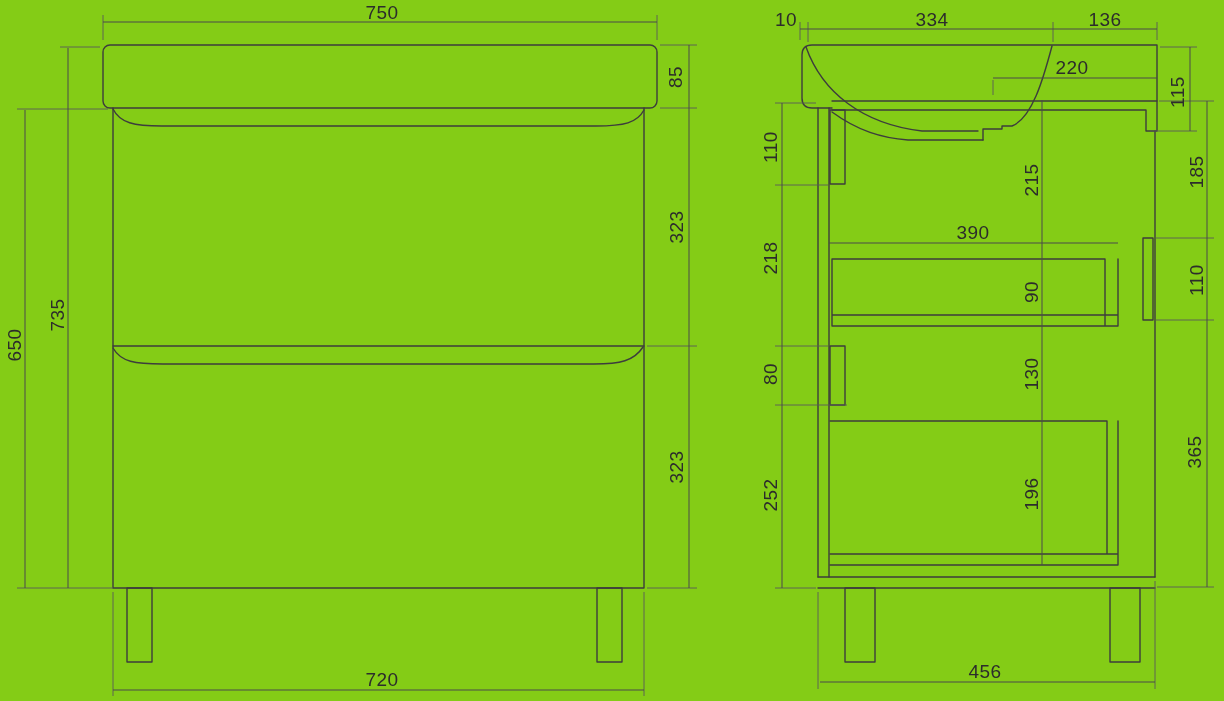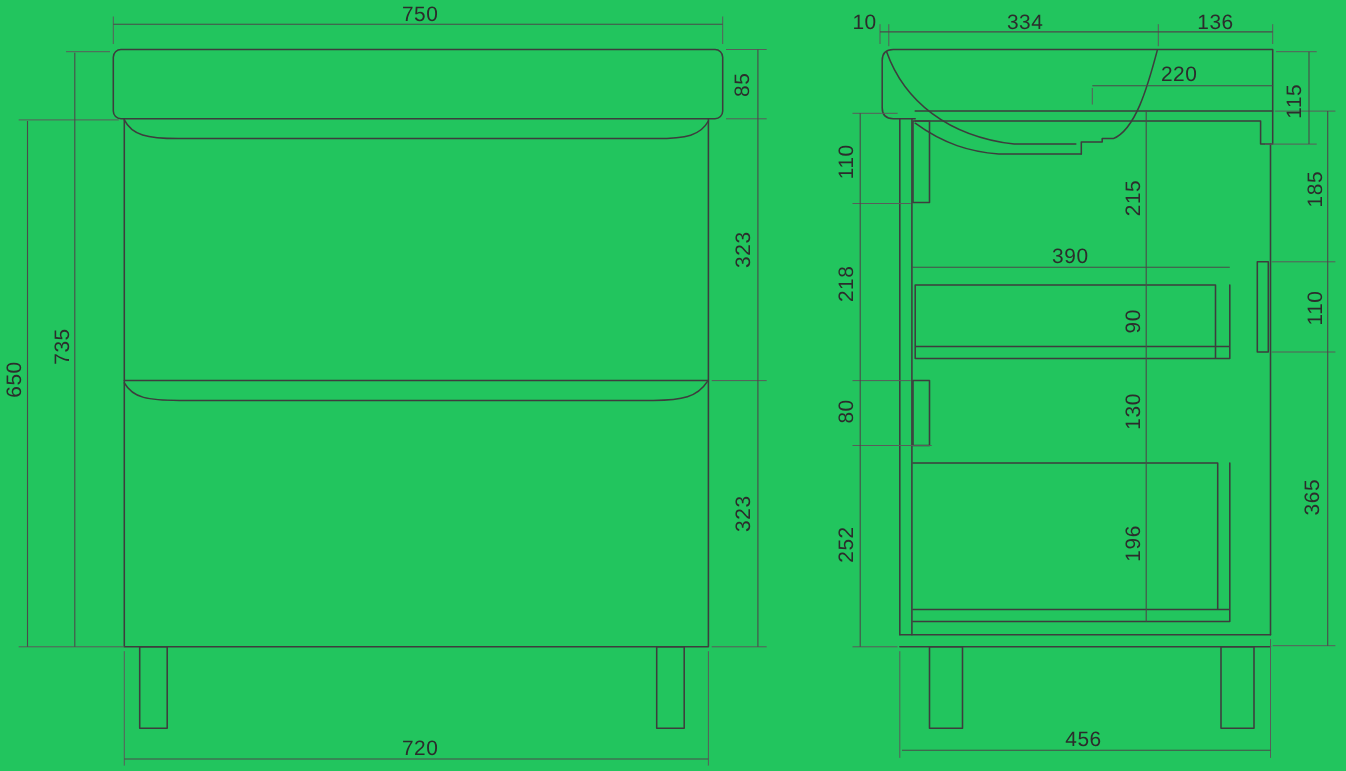--- a/index.html
+++ b/index.html
@@ -1,17 +1,17 @@
 <!DOCTYPE html>
 <html><head>
 <meta charset="utf-8">
 <style>
   html,body{margin:0;padding:0;background:#e8e8e8;}
   .sheet{
-    width:1224px;height:701px;background:#22c55e;position:relative;overflow:hidden;
+    width:1224px;height:701px;background:#84cc16;position:relative;overflow:hidden;
     font-family:"Liberation Sans", sans-serif;
   }
   svg{display:block;}
   .obj path,.obj rect{fill:none;stroke:#3d3d3d;stroke-width:1.4;stroke-linejoin:round;stroke-linecap:round;}
   .dim path{fill:none;stroke:#4a4a4a;stroke-width:1;}
   .ext path{fill:none;stroke:#5a5a5a;stroke-width:0.9;}
   text{
     fill:#2c2c2c;font-size:19px;letter-spacing:0.5px;
     font-family:"Liberation Sans", sans-serif;
   }

